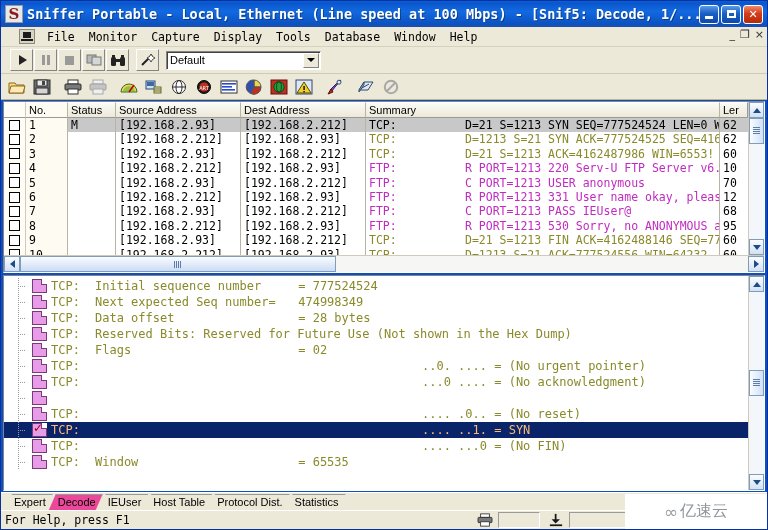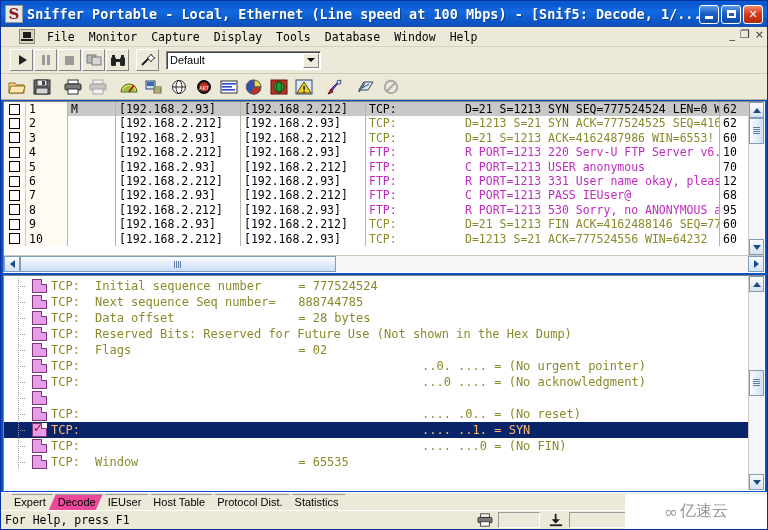--- a/index.html
+++ b/index.html
@@ -498,20 +498,29 @@
         <circle cx="9" cy="8" r="6.2" fill="none" stroke="#a8a8a8" stroke-width="2"></circle>
         <line x1="4.5" y1="12.5" x2="13.5" y2="3.5" stroke="#a8a8a8" stroke-width="2"></line>
       </svg>
     </div>
   </div>
 
   <div class="listpane">
     <div class="lp-inner">
       <div class="lp-main">
 
+        <div class="hdrrow">
+          <div class="hcell c-chk"></div>
+          <div class="hcell c-no">No.</div>
+          <div class="hcell c-stat">Status</div>
+          <div class="hcell c-src">Source Address</div>
+          <div class="hcell c-dst">Dest Address</div>
+          <div class="hcell c-sum">Summary</div>
+          <div class="hcell c-len">Ler</div>
+        </div>
 
         <div class="grid" id="packet-rows">
             <div class="grow row-sel">
               <div class="gcell c-chk">
                 <div class="box"></div>
               </div>
               <div class="gcell c-no clr-blk">1</div>
               <div class="gcell c-stat clr-blk">M</div>
               <div class="gcell c-src clr-blk">[192.168.2.93]</div>
               <div class="gcell c-dst clr-blk">[192.168.2.212]</div>
@@ -701,21 +710,21 @@
   <div class="decodepane">
     <div class="dp-main" id="decode-rows">
         <div class="drow">
           <div class="twig"></div>
           <div class="docicon"></div>
           <span class="dtext selbg"><span class="dproto">TCP:</span><span class="dname">Initial sequence number</span><span class="dbits" style="width: 0px;"></span><span class="dval"> = 777524524</span></span>
         </div>
         <div class="drow">
           <div class="twig"></div>
           <div class="docicon"></div>
-          <span class="dtext selbg"><span class="dproto">TCP:</span><span class="dname">Next sequence Seq number=</span><span class="dbits" style="width: 0px;"></span><span class="dval"> 888744785</span></span>
+          <span class="dtext selbg"><span class="dproto">TCP:</span><span class="dname">Next expected Seq number=</span><span class="dbits" style="width: 0px;"></span><span class="dval"> 474998349</span></span>
         </div>
         <div class="drow">
           <div class="twig"></div>
           <div class="docicon"></div>
           <span class="dtext selbg"><span class="dproto">TCP:</span><span class="dname">Data offset</span><span class="dbits" style="width: 0px;"></span><span class="dval"> = 28 bytes</span></span>
         </div>
         <div class="drow">
           <div class="twig"></div>
           <div class="docicon"></div>
           <span class="dtext selbg"><span class="dproto">TCP:</span><span class="dname" style="width: auto;">Reserved Bits: Reserved for Future Use (Not shown in the Hex Dump)</span><span class="dbits" style="width: 0px;"></span><span class="dval"></span></span>

